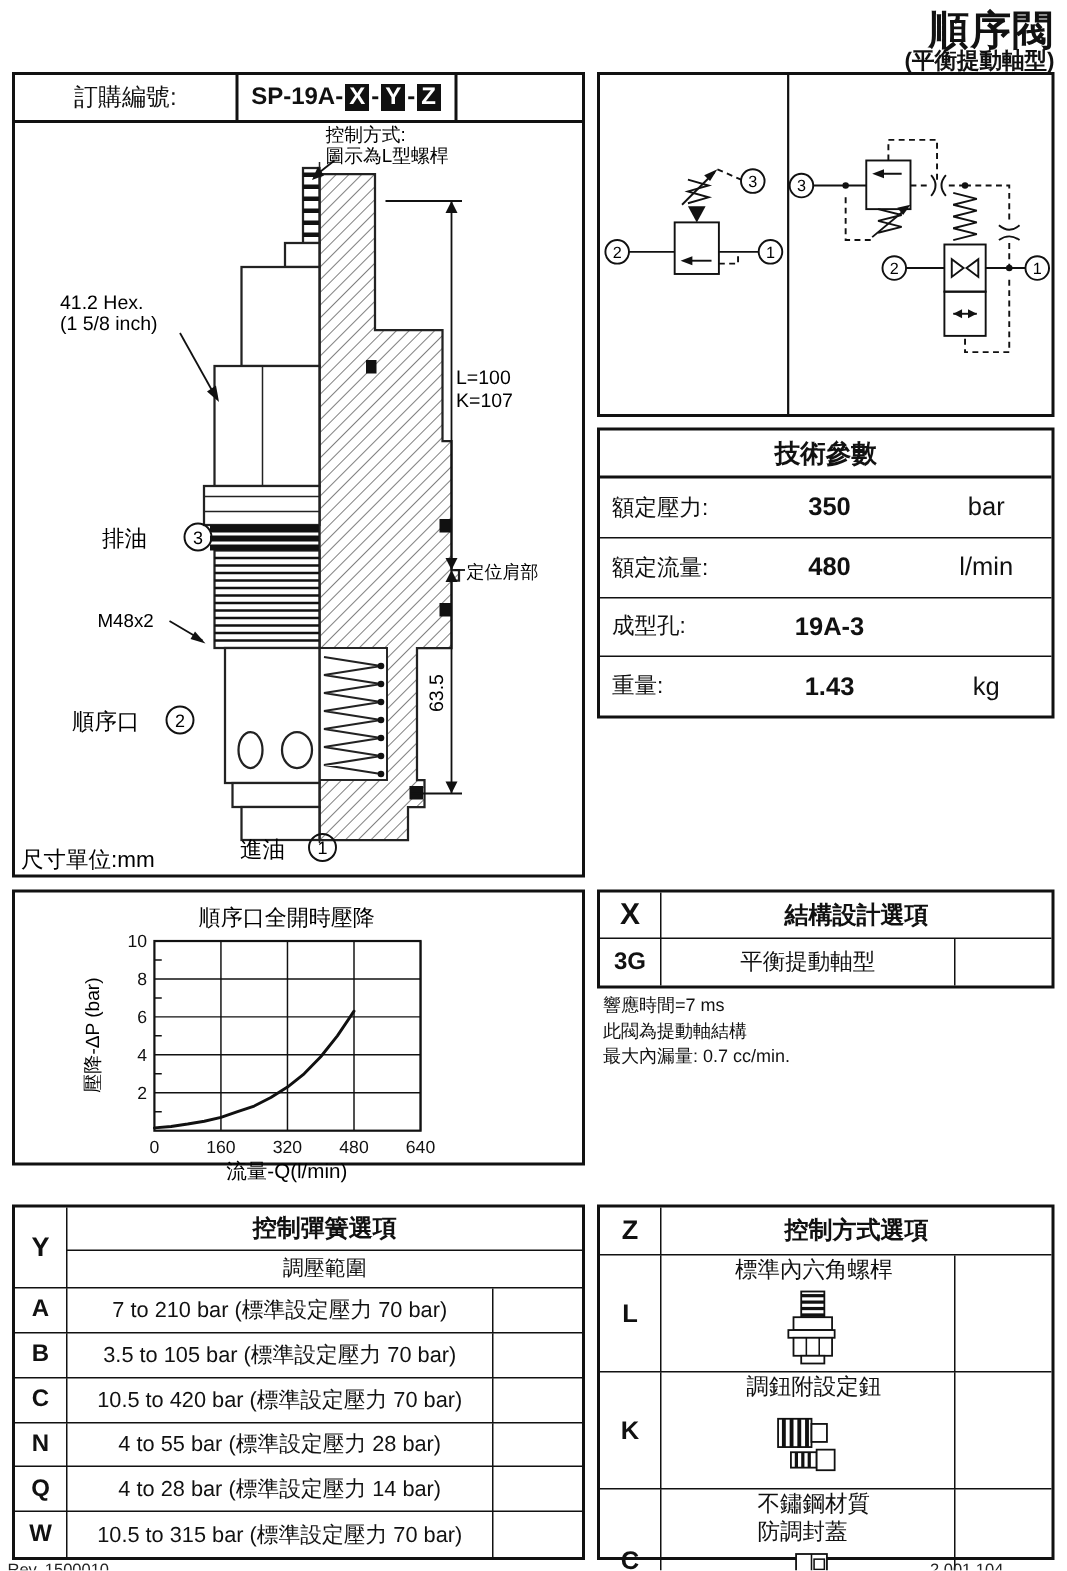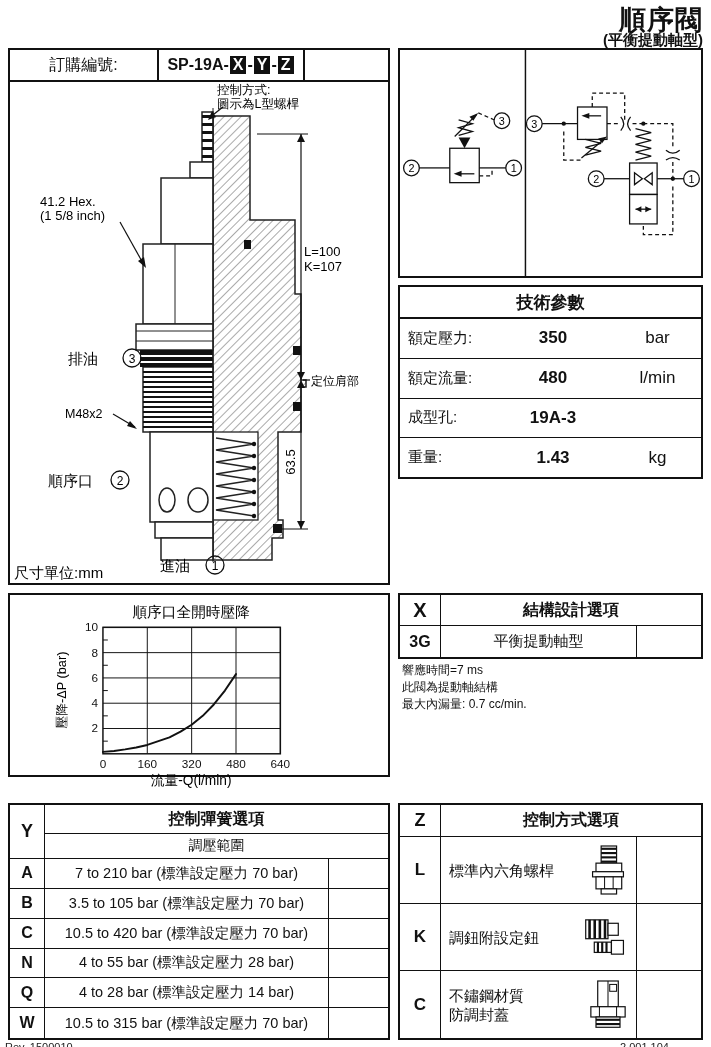--- a/index.html
+++ b/index.html
@@ -54,21 +54,21 @@
   .y-label{grid-column:2;font-size:14.5px;border-left:1.5px solid #111;border-bottom:1.5px solid #111;}
   .y-empty{grid-column:3;border-left:1.5px solid #111;border-bottom:1.5px solid #111;}
   .row-last{border-bottom:none !important;}
   
   .box-z{left:398px;top:803px;width:305px;height:237px;display:grid;
          grid-template-columns:40px 196px 65px;grid-template-rows:32px repeat(3,1fr);}
   .z-code-head{grid-column:1;grid-row:1;display:flex;align-items:center;justify-content:center;font-weight:bold;font-size:18px;border-bottom:1.5px solid #111;}
   .z-title{grid-column:2/4;grid-row:1;display:flex;align-items:center;justify-content:center;font-weight:bold;font-size:16px;border-left:1.5px solid #111;border-bottom:1.5px solid #111;}
   .z-code{grid-column:1;display:flex;align-items:center;justify-content:center;font-weight:bold;font-size:17px;border-bottom:1.5px solid #111;}
   .z-label{grid-column:2;display:flex;align-items:center;border-left:1.5px solid #111;border-bottom:1.5px solid #111;
-           font-size:15px;padding-left:8px;justify-content:space-between;}
+           font-size:15px;padding-left:8px;justify-content:space-between;flex-direction:column;}
   .z-label .txt{line-height:19px;}
   .z-label svg{margin-right:4px;flex:none;}
   .z-empty{grid-column:3;border-left:1.5px solid #111;border-bottom:1.5px solid #111;}
   
   .footer{top:1041px;font-size:11px;color:#222;}
   svg text{font-family:"Liberation Sans","DejaVu Sans",sans-serif;}
 </style>
 </head>
 <body>
 

